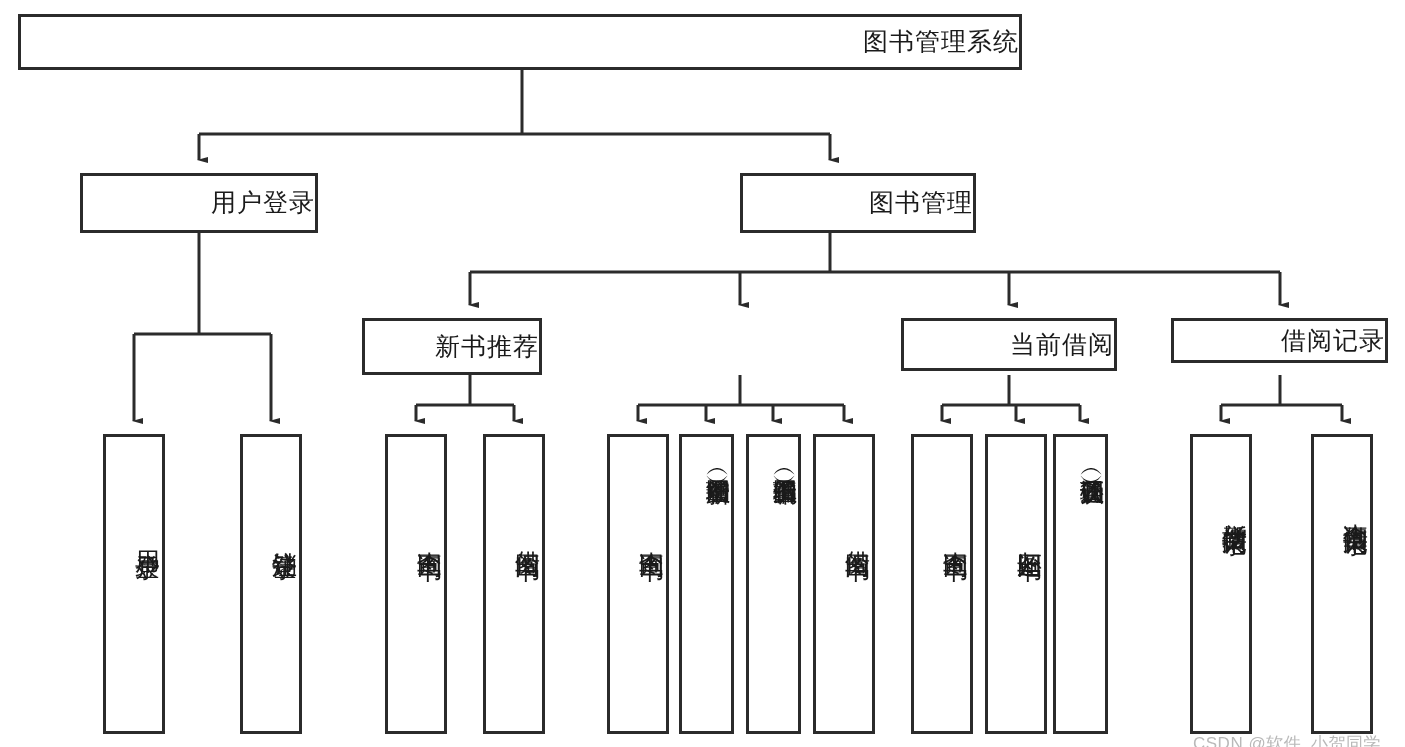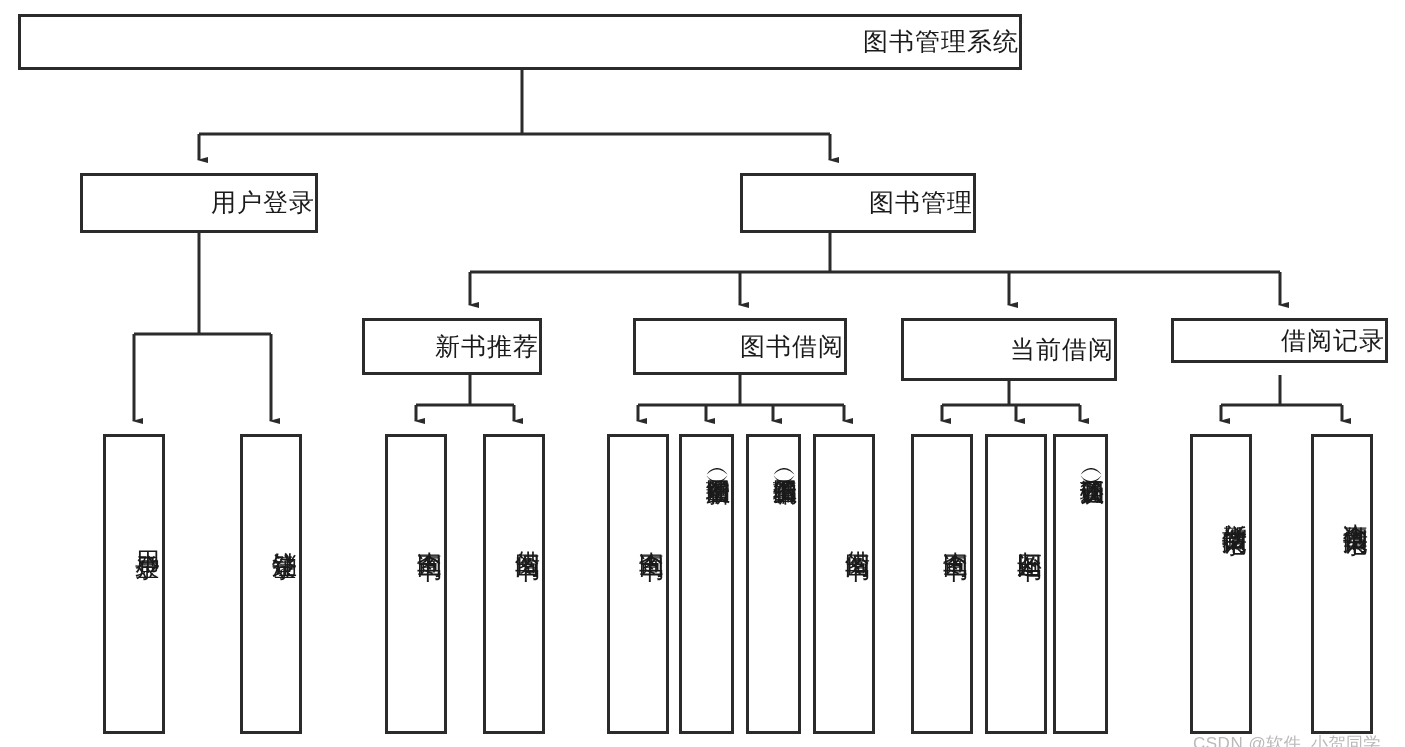--- a/index.html
+++ b/index.html
@@ -129,24 +129,21 @@
   <div class="node node-h" id="n-l2-0" style="left: 80px; top: 173px; width: 238px; height: 60px;">
     <span>用户登录</span>
   </div>
   <div class="node node-h" id="n-l2-1" style="left: 712px; top: 173px; width: 236px; height: 60px; margin-left: 28px;">
     <span>图书管理</span>
   </div>
 
   <div class="node node-h" id="n-l3-0" style="left: 362px; top: 318px; width: 180px; height: 57px;">
     <span>新书推荐</span>
   </div>
-  <div class="node node-h" id="n-l3-1" style="left: 633px; top: 318px; width: 214px; height: 57px;">
-    <span>图书借阅</span>
-  </div>
-  <div class="node node-h" id="n-l3-2" style="left: 901px; top: 318px; width: 216px; height: 63px;">
+  <div class="node node-h" id="n-l3-2" style="left: 901px; top: 318px; width: 216px; height: 53px;">
     <span>当前借阅</span>
   </div>
   <div class="node node-h" id="n-l3-3" style="left: 1171px; top: 318px; width: 217px; height: 45px;">
     <span>借阅记录</span>
   </div>
 
   <div class="node node-v" id="n-lf-0" style="left: 103px; top: 434px; width: 62px; height: 300px;">
     <span class="vlabel" style="margin-top: 94px;">用户登录</span>
   </div>
   <div class="node node-v" id="n-lf-1" style="left: 240px; top: 434px; width: 62px; height: 300px;">

